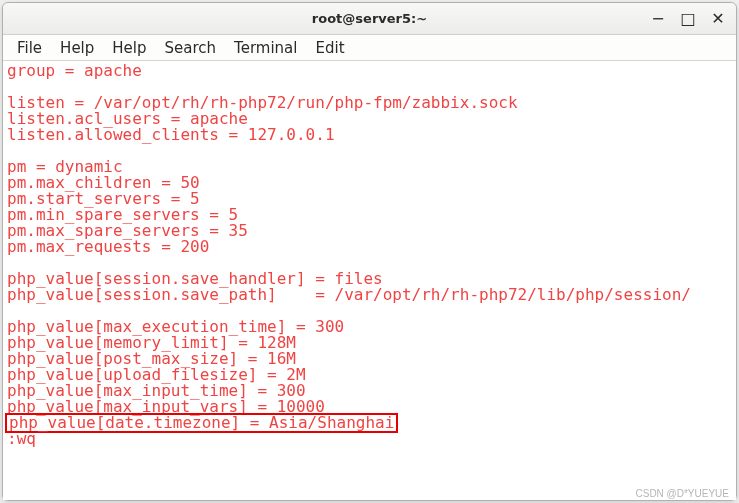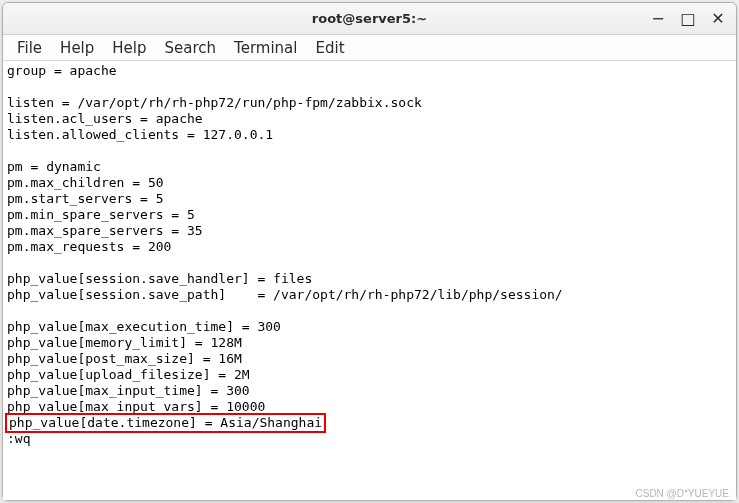--- a/index.html
+++ b/index.html
@@ -64,23 +64,23 @@
       font-size: 15px;
     }
     .menu-item {
       padding: 2px 8px;
       cursor: pointer;
       color: #2b2b2b;
     }
     .terminal {
       flex: 1;
       background: #ffffff;
-      color: #000000;
+      color: #ef4444;
       font-family: "DejaVu Sans Mono", "Liberation Mono", monospace;
-      font-size: 13px;
+      font-size: 16px;
       line-height: 16px;
       padding: 2px 4px;
       white-space: pre;
       overflow: hidden;
       position: relative;
     }
     .watermark {
       position: absolute;
       right: 10px;
       bottom: 4px;

